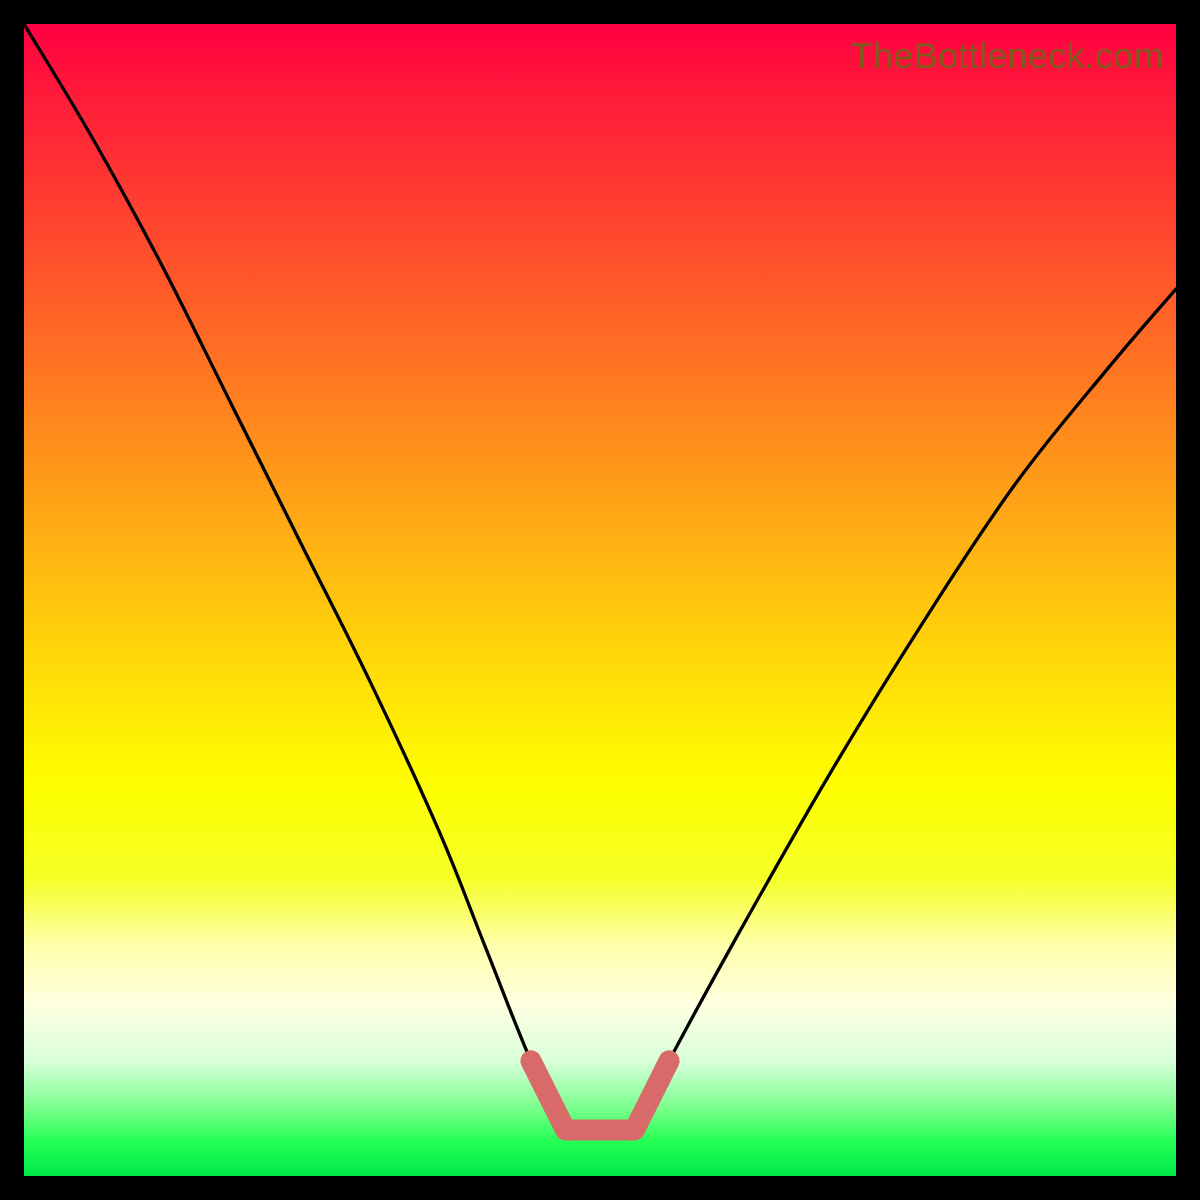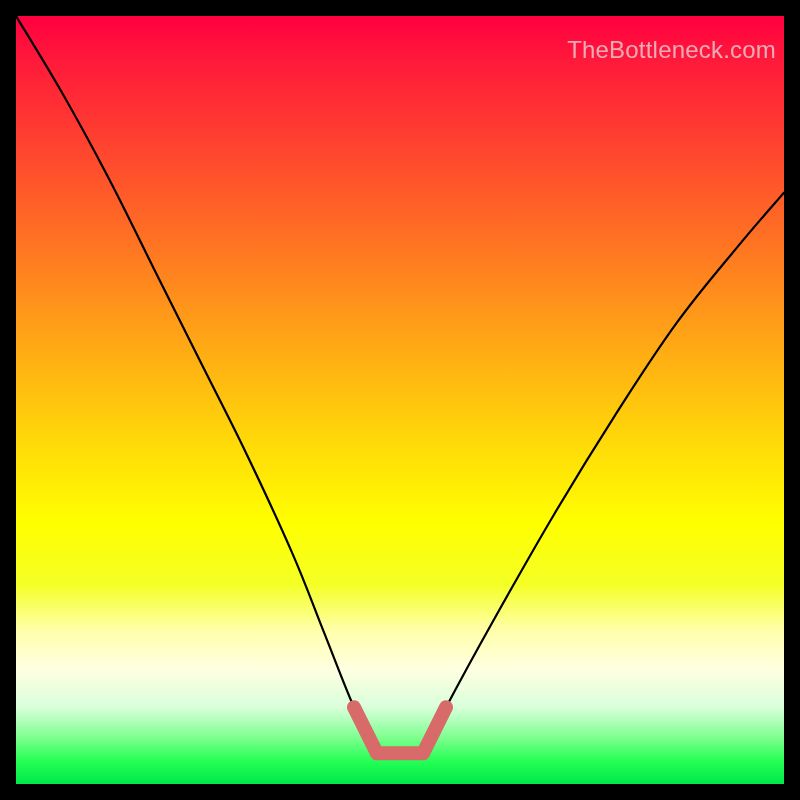--- a/index.html
+++ b/index.html
@@ -38,23 +38,23 @@
       #ffffaa 80%,
       #ffffe1 85%,
       #d9ffdb 90%,
       #7dff8e 94%,
       #25ff55 97%,
       #00e84a 100%
     );
   }
   .watermark {
     position: absolute;
-    top: 20px;
+    top: 8px;
     right: 8px;
-    color: #e5e5e5;
+    color: #4d7c0f;
     font-size: 24px;
     font-weight: 500;
     letter-spacing: 0.2px;
     opacity: 0.72;
     user-select: none;
   }
   .curve-svg {
     position: absolute;
     left: 0;
     top: 0;

